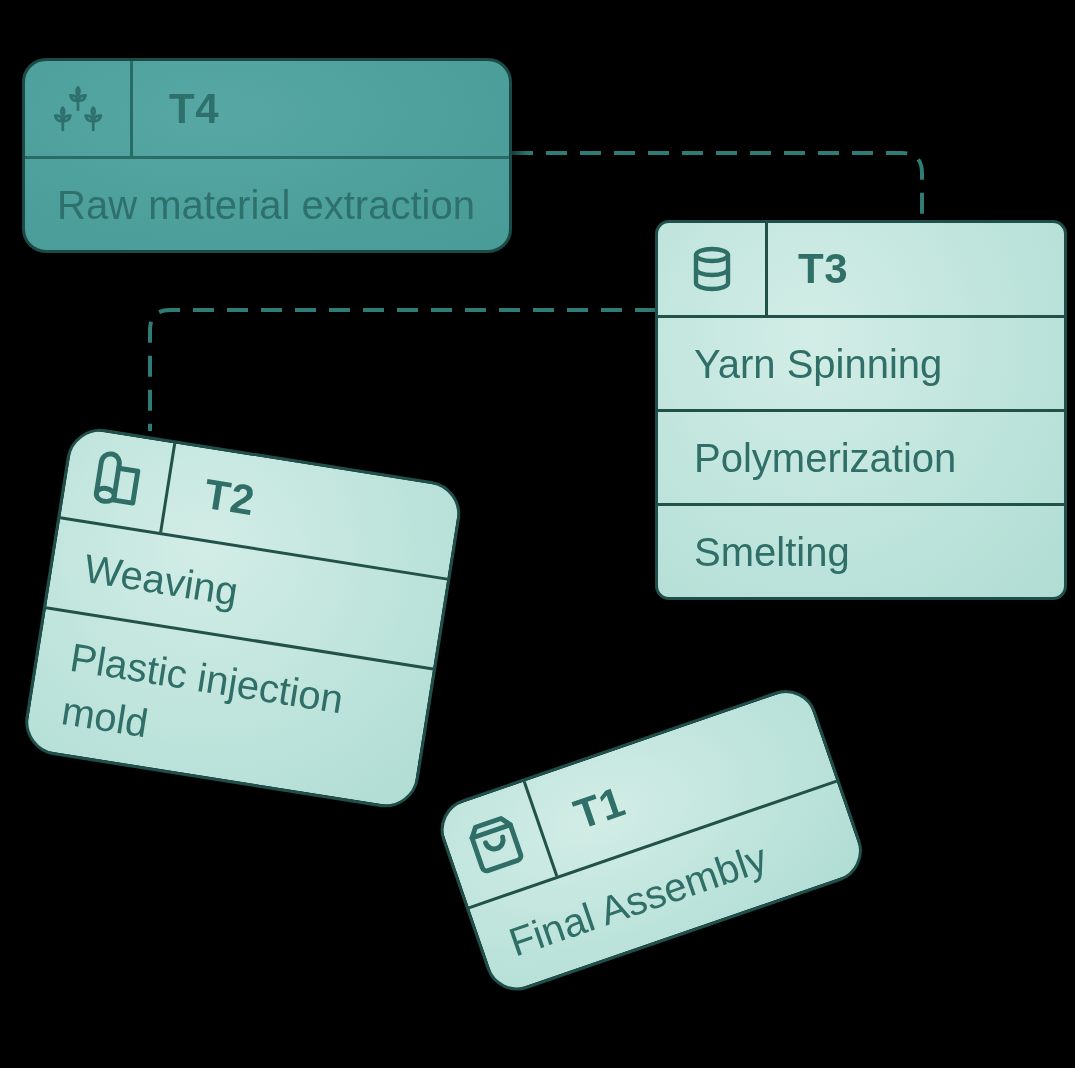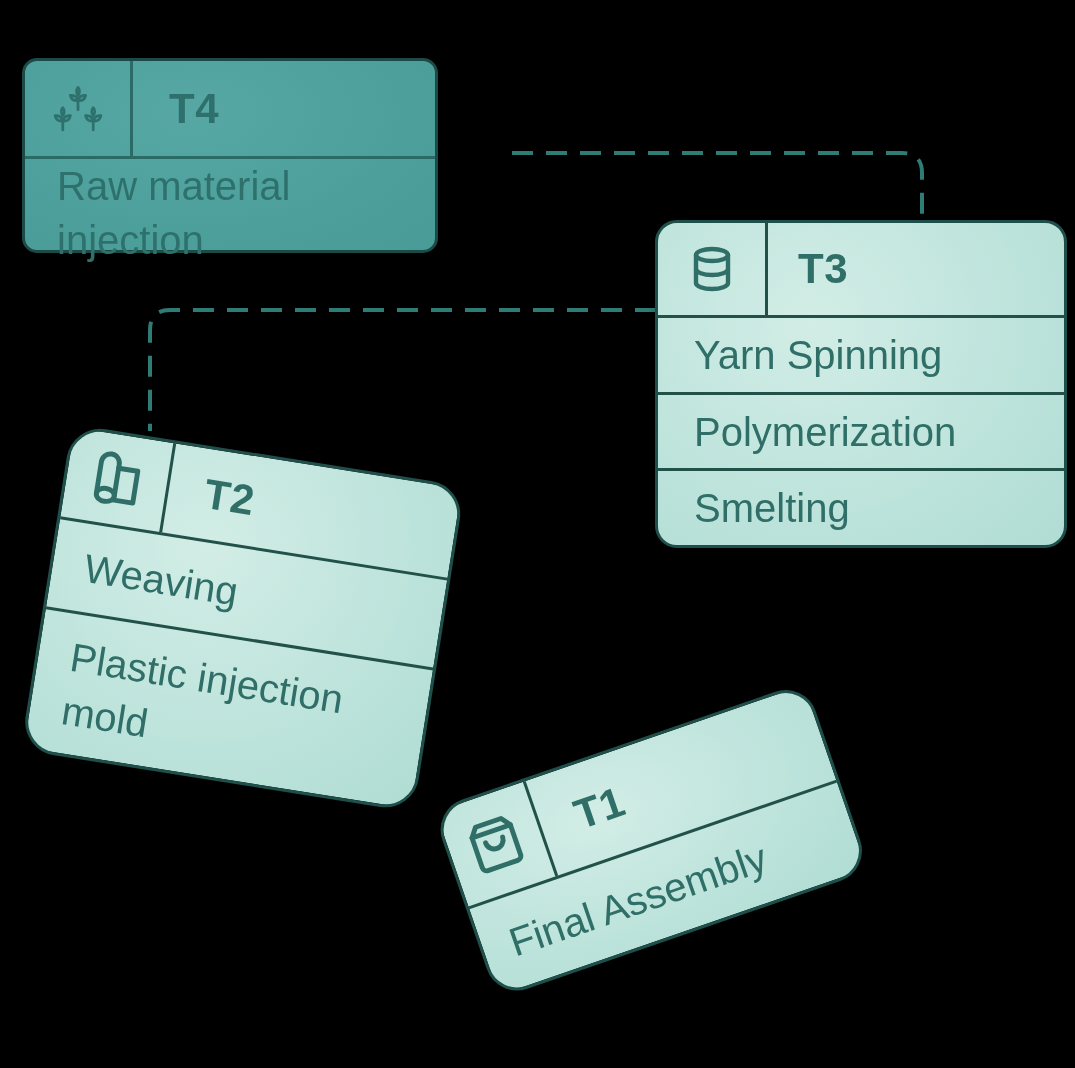--- a/index.html
+++ b/index.html
@@ -83,26 +83,26 @@
     display: flex;
     align-items: center;
     padding-left: 32px;
     font-size: 40px;
     line-height: 1.35;
   }
   .row + .row { border-top: 3px solid var(--line); }
   .row.grow { flex: 1; }
 
   
-  .card-t4 { left: 22px; top: 58px; width: 416px; height: 195px; border-radius: 15px; }
+  .card-t4 { left: 22px; top: 58px; width: 490px; height: 195px; border-radius: 24px; }
   .card-t4 .header { height: 95px; }
   .card-t4 .icon-cell { width: 105px; }
 
   
-  .card-t3 { left: 655px; top: 220px; width: 412px; height: 328px; border-radius: 22px; }
+  .card-t3 { left: 655px; top: 220px; width: 412px; height: 380px; border-radius: 14px; }
   .card-t3 .header { height: 92px; }
   .card-t3 .icon-cell { width: 107px; }
   .card-t3 .title-cell { padding-left: 30px; }
   .card-t3 .row { padding-left: 36px; text-align: center; }
 
   
   .card-t2 { left: 72px; top: 424px; width: 398px; height: 330px; border-radius: 34px;
              transform: rotate(9deg); }
   .card-t2 .header { height: 90px; }
   .card-t2 .icon-cell { width: 100px; }
@@ -140,21 +140,21 @@
           </defs>
           <use href="#sprig" transform="translate(14 -1)"></use>
           <use href="#sprig" transform="translate(2 15)"></use>
           <use href="#sprig" transform="translate(26 15)"></use>
         </svg>
       </div>
       <div class="title-cell">T4</div>
     </div>
     <div class="rows">
       <div class="row grow">
-        <span>Raw material injection</span>
+        <span>Raw material extraction</span>
       </div>
     </div>
   </div>
 
   <div class="card light card-t3">
     <div class="header">
       <div class="icon-cell">
         <svg width="48" height="50" viewBox="0 0 24 24" stroke-width="2.2">
           <ellipse cx="12" cy="5" rx="8" ry="3"></ellipse>
           <path d="M4 5v14c0 1.66 3.58 3 8 3s8-1.34 8-3V5"></path>

